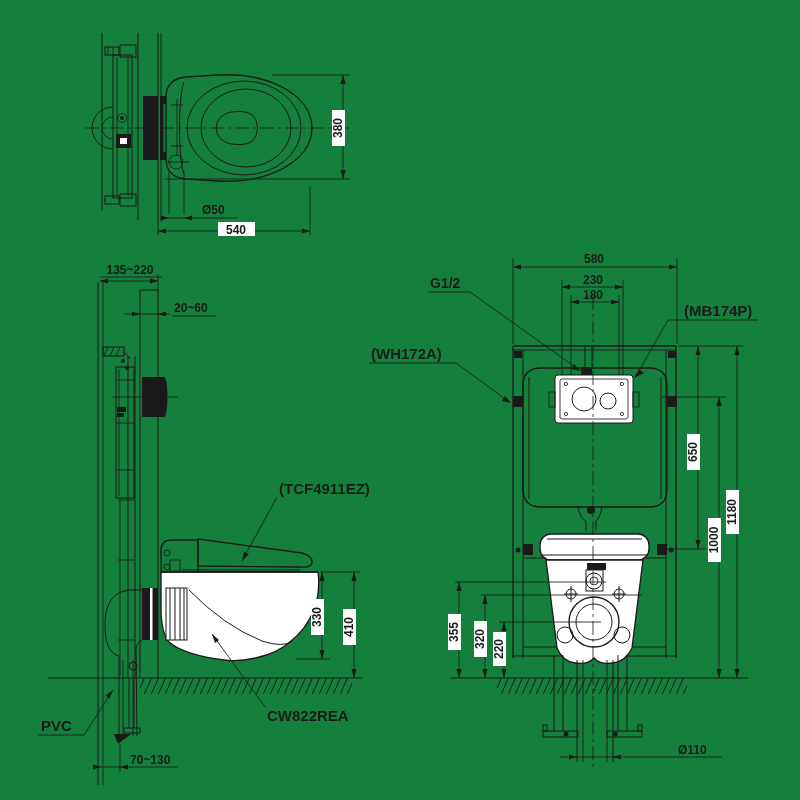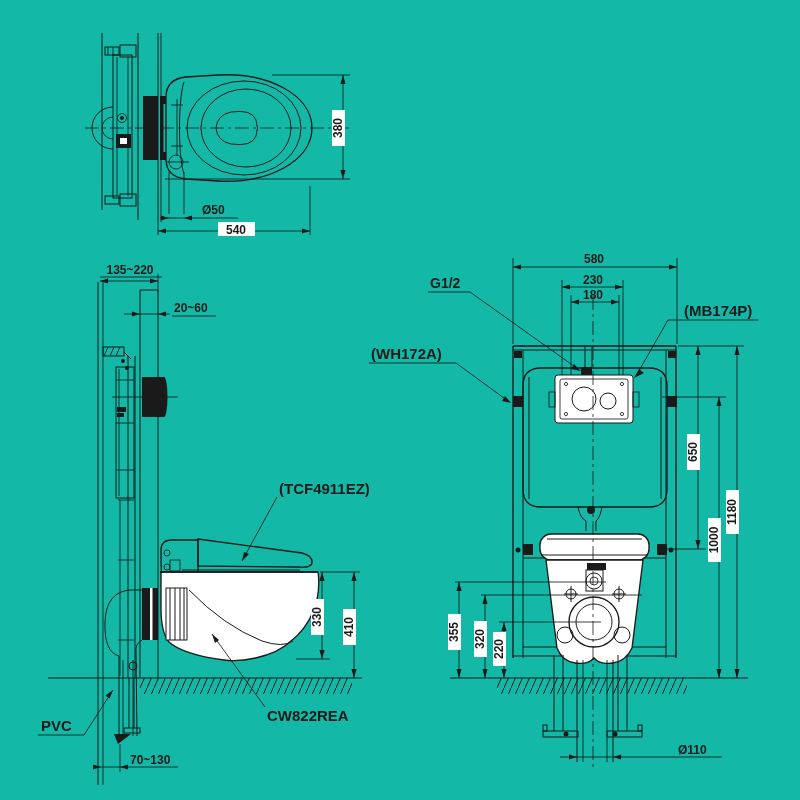--- a/index.html
+++ b/index.html
@@ -1,16 +1,16 @@
 <!DOCTYPE html>
 <html><head>
 <meta charset="utf-8">
 <style>
   html,body{margin:0;padding:0;background:#ffffff;}
-  .stage{position:relative;width:800px;height:800px;background:#14b8a6;overflow:hidden;}
+  .stage{position:relative;width:800px;height:800px;background:#15803d;overflow:hidden;}
   svg{position:absolute;left:0;top:0;}
   text{font-family:"Liberation Sans","DejaVu Sans",sans-serif;fill:#1a1a1a;font-weight:600;}
   .dim{font-size:12px;}
   .lbl{font-size:15px;}
   .lbl-s{font-size:14px;}
   .thick{stroke:#1a1a1a;stroke-width:1.35;fill:none;}
   .med{stroke:#1a1a1a;stroke-width:1;fill:none;}
   .thin{stroke:#1a1a1a;stroke-width:0.85;fill:none;}
   .cl{stroke:#1a1a1a;stroke-width:0.8;fill:none;stroke-dasharray:14 4 3 4;}
   .fillb{fill:#1a1a1a;stroke:none;}

